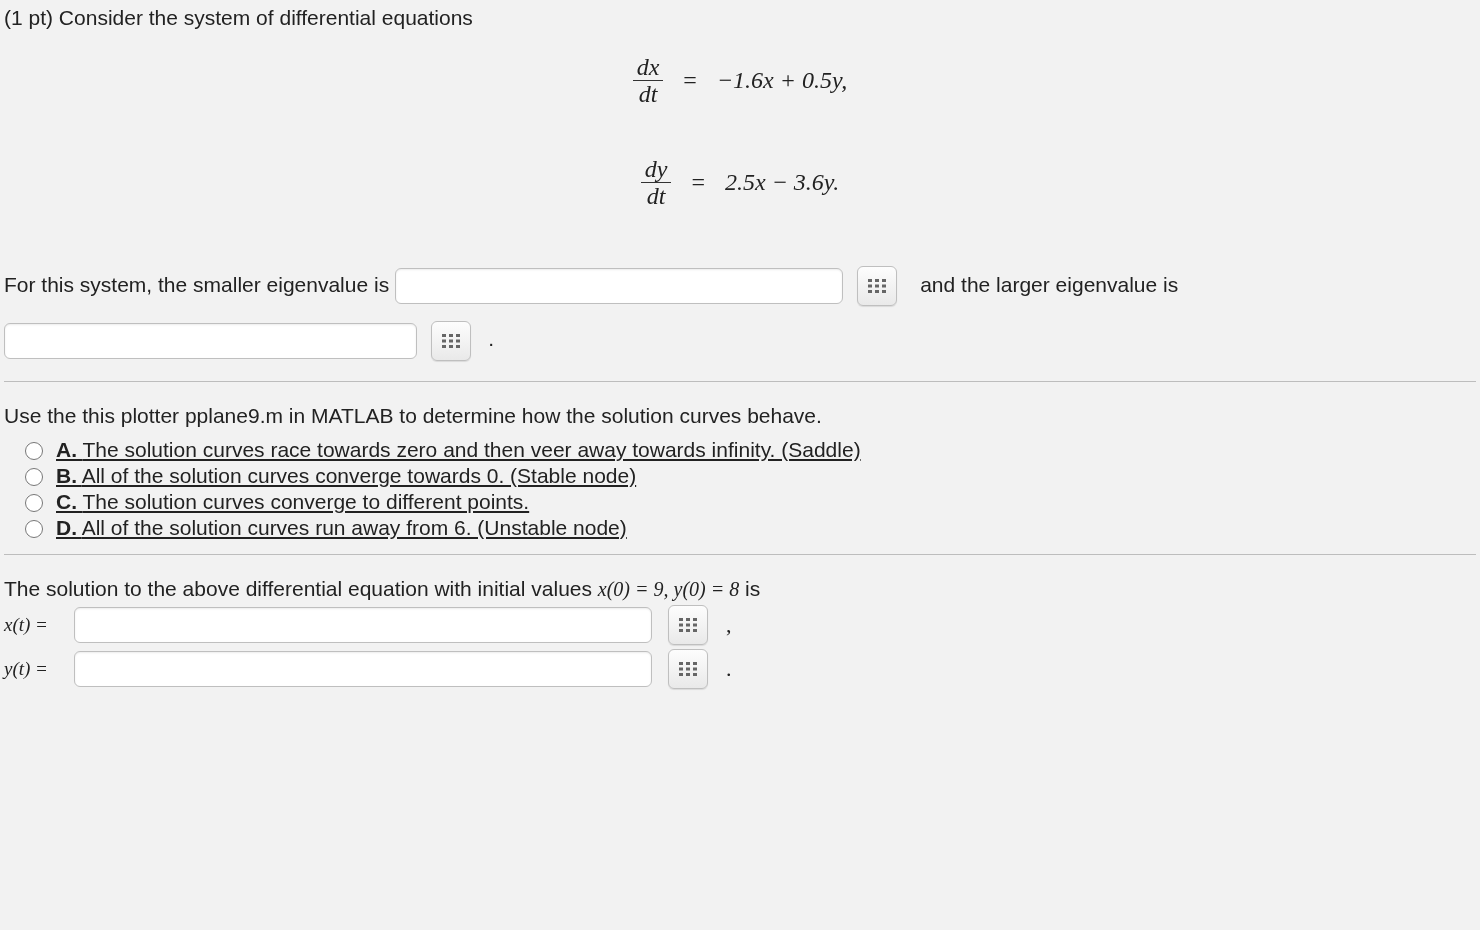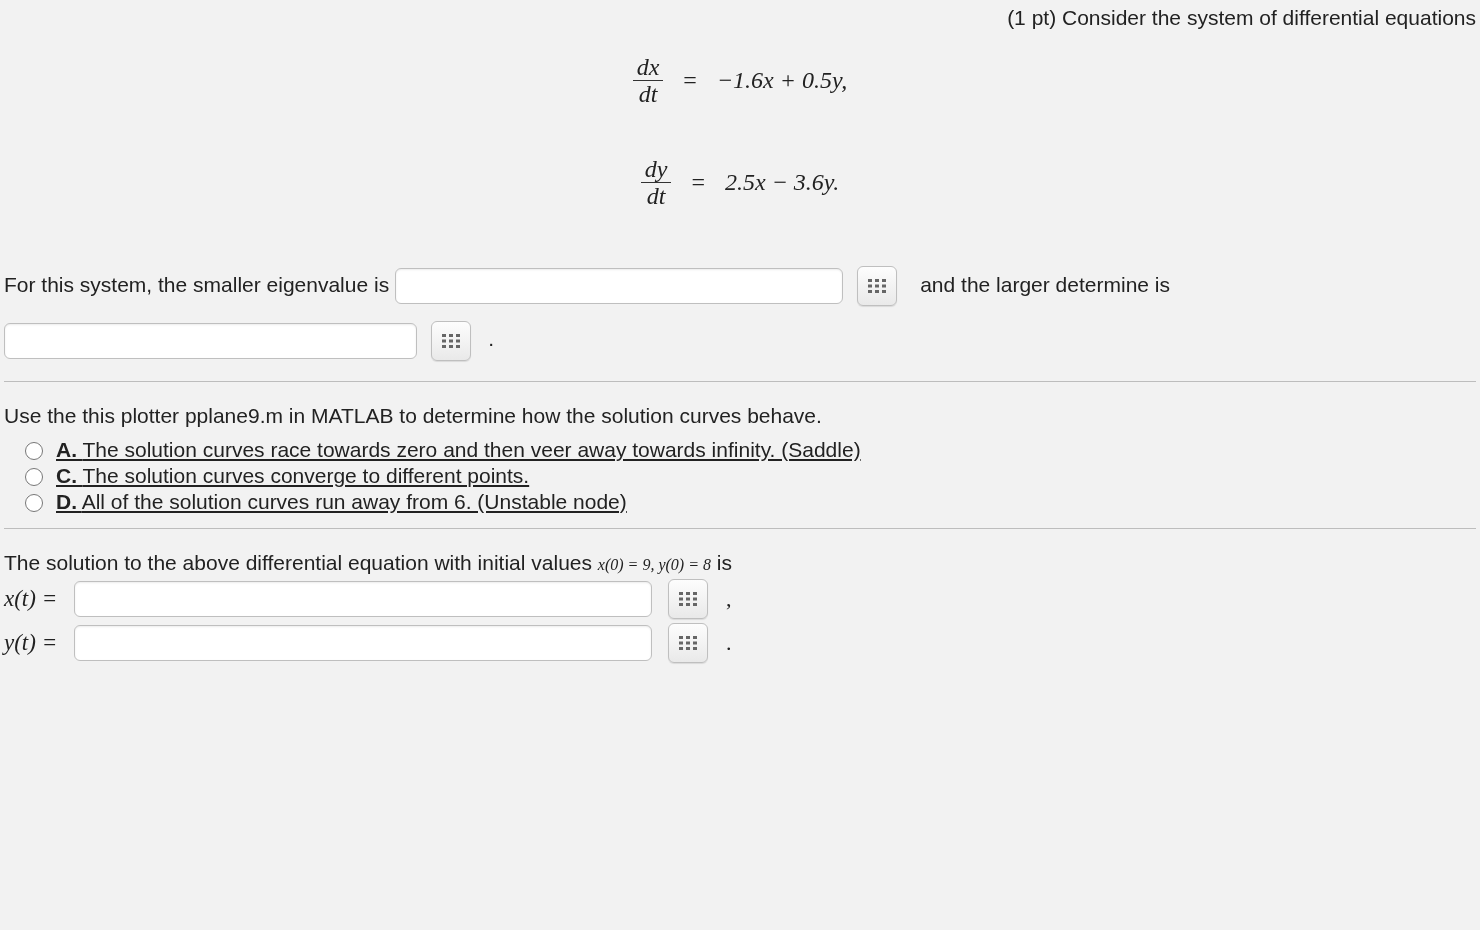--- a/index.html
+++ b/index.html
@@ -8,21 +8,20 @@
     color: #222;
     background: #f2f2f2;
     margin: 0;
     padding: 0 4px 24px 4px;
   }
   .content {
     max-width: none;
   }
   .prompt-line {
     margin: 6px 0 18px 0;
-    text-align: right;
   }
   .eq-block {
     text-align: center;
     margin: 24px 0 40px 0;
     font-family: "Times New Roman", Times, serif;
     font-size: 24px;
     font-style: italic;
   }
   .eq-row {
     display: inline-table;
@@ -93,35 +92,35 @@
     margin: 2px 0;
     font-size: 21px;
     text-decoration: underline;
   }
   .opt input[type=radio] {
     width: 18px; height:18px; margin-top:4px;
   }
   .math {
     font-family: "Times New Roman", Times, serif;
     font-style: italic;
-    font-size: 16px;
+    font-size: 20px;
   }
   .solution-block {
     margin-top: 22px;
   }
   .sol-row {
     display:flex;
     align-items:center;
     gap:8px;
     margin: 4px 0;
   }
   .sol-label {
     font-family: "Times New Roman", Times, serif;
     font-style: italic;
-    font-size: 23px;
+    font-size: 19px;
     min-width: 62px;
   }
   .after { font-family: "Times New Roman", Times, serif; font-size:22px; margin-left:10px; }
   .between { display:inline; }
 </style>
 </head>
 <body>
 
 <div class="content">
 
@@ -171,21 +170,21 @@
           <rect x="0" y="5.5" width="4" height="3"></rect>
             <rect x="7" y="5.5" width="4" height="3"></rect>
             <rect x="14" y="5.5" width="4" height="3"></rect>
           <rect x="0" y="11" width="4" height="3"></rect>
             <rect x="7" y="11" width="4" height="3"></rect>
             <rect x="14" y="11" width="4" height="3"></rect>
         </g>
       </svg>
     </span>
     &nbsp;&nbsp;
-    <span class="between">and the larger determine is</span>
+    <span class="between">and the larger eigenvalue is</span>
     <br>
     <span class="answer-box short">
       <input type="text" style="">
     </span>
     <span class="kp-btn">
       <svg width="18" height="14">
         <g fill="#666">
           <rect x="0" y="0" width="4" height="3"></rect>
             <rect x="7" y="0" width="4" height="3"></rect>
             <rect x="14" y="0" width="4" height="3"></rect>
@@ -205,20 +204,24 @@
 
   <div>Use the this plotter pplane9.m in MATLAB to determine how the solution curves behave.</div>
 
   <div class="options">
     <label class="opt">
       <input type="radio" name="behave" style="">
       <span><b>A.</b> <span>The solution curves race towards zero and then veer away towards infinity. (Saddle)</span></span>
     </label>
     <label class="opt">
       <input type="radio" name="behave" style="">
+      <span><b>B.</b> <span>All of the solution curves converge towards 0. (Stable node)</span></span>
+    </label>
+    <label class="opt">
+      <input type="radio" name="behave" style="">
       <span><b>C.</b> <span>The solution curves converge to different points.</span></span>
     </label>
     <label class="opt">
       <input type="radio" name="behave" style="">
       <span><b>D.</b> <span>All of the solution curves run away from 6. (Unstable node)</span></span>
     </label>
   </div>
 
   <hr class="rule">
 

